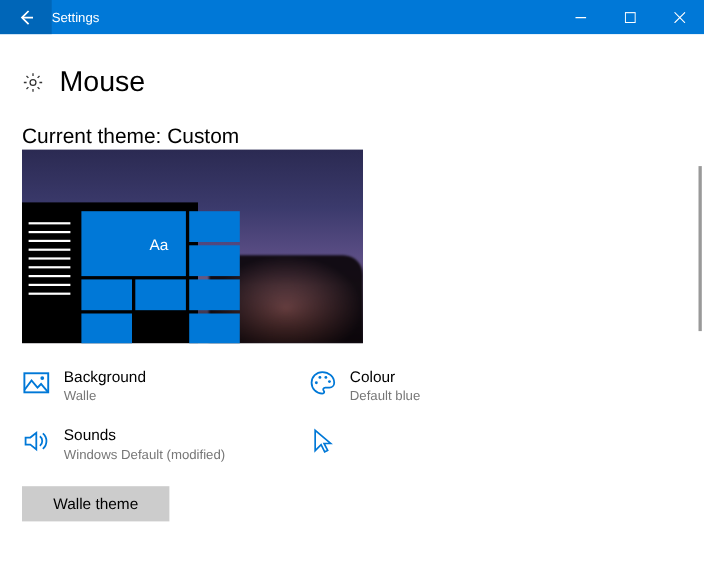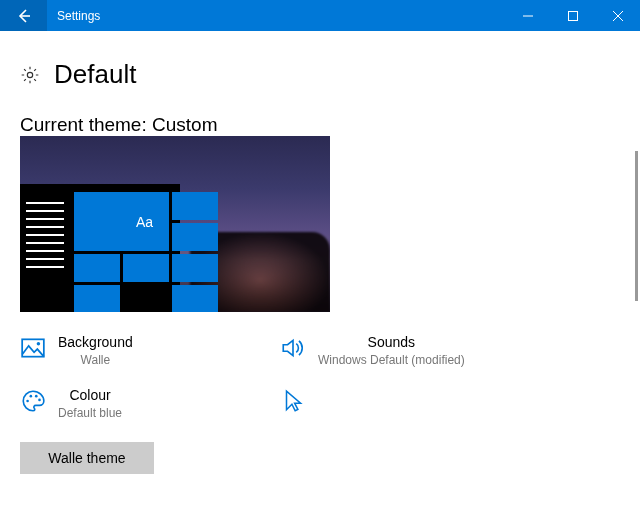--- a/index.html
+++ b/index.html
@@ -1,21 +1,21 @@
 <!DOCTYPE html>
 <html><head>
 <meta charset="utf-8">
 <style>
 * { margin: 0; padding: 0; box-sizing: border-box; font-family: "Segoe UI", Arial, sans-serif; }
 body { width: 640px; height: 511px; background: #fff; overflow: hidden; position: relative; }
 
 .titlebar { height: 31px; background: #0078d7; display: flex; align-items: stretch; color: #fff; }
 .back-btn { width: 47px; background: #0066b8; display: flex; align-items: center; justify-content: center; }
 .back-btn svg { width: 16px; height: 16px; }
-.title-txt { flex: 1; display: flex; align-items: center; padding-left: 10px; font-size: 12px; }
+.title-txt { flex: 1; display: flex; align-items: center; font-size: 12px; }
 .caption-btns { display: flex; }
 .cap-btn { width: 45px; display: flex; align-items: center; justify-content: center; }
 .cap-btn svg { width: 10px; height: 10px; }
 
 .page { padding: 28px 20px 20px 20px; height: calc(100% - 31px); position: relative; }
 .head-row { display: flex; align-items: center; gap: 14px; margin-bottom: 24px; }
 .gear { width: 20px; height: 20px; }
 .h1 { font-size: 26px; font-weight: 400; letter-spacing: 0; }
 
 .subhead { font-size: 19px; font-weight: 400; }
@@ -25,21 +25,21 @@
   background: radial-gradient(ellipse at 50% 60%, rgba(120,60,40,0.55), rgba(10,5,8,0.9) 70%); border-radius: 12px 18px 0 0; filter: blur(1px);}
 .start-mock { position: absolute; left: 0; top: 48px; width: 160px; height: 128px; background: #000; }
 .start-mock .list { position: absolute; left: 6px; top: 18px; width: 38px; display: flex; flex-direction: column; gap: 6px; }
 .start-mock .list div { height: 2px; background: #fff; }
 .tiles { position: absolute; left: 54px; top: 8px; width: 102px; display: grid; grid-template-columns: 1fr 1fr 1fr; grid-auto-rows: 28px; gap: 3px; }
 .tile { background: #0078d7; padding-left: 46px; }
 .tile.big { grid-column: 1 / span 2; grid-row: 1 / span 2; display: flex; align-items: center; justify-content: center; color: #fff; font-size: 14px; }
 .tile.empty { background: transparent; border: 0; }
 
 .settings-grid { display: grid; grid-template-columns: 250px 250px; column-gap: 10px; row-gap: 20px; margin-top: 22px; }
-.setting { display: flex; gap: 12px; align-items: flex-start; text-align: center; }
+.setting { display: flex; gap: 12px; align-items: flex-start; }
 .setting .ico { width: 26px; height: 26px; flex-shrink: 0; color: #0078d7; margin-top: 1px; }
 .setting .labels .name { font-size: 14px; color: #000; line-height: 1.2; }
 .setting .labels .val { font-size: 12px; color: #777; margin-top: 2px; }
 
 .save-btn { margin-top: 22px; width: 134px; height: 32px; background: #ccc; border: none; font-size: 14px; color: #000; cursor: pointer; }
 
 .vscroll { position: absolute; right: 2px; top: 120px; width: 3px; height: 150px; background: #999; }
 </style>
 </head>
 <body>
@@ -71,21 +71,21 @@
   </div>
 </div>
 
 <div class="page">
 
   <div class="head-row">
     <svg class="gear" viewBox="0 0 24 24">
       <circle cx="12" cy="12" r="3.2" stroke="#333" stroke-width="1.4" fill="none"></circle>
       <path d="M12 2v3M12 19v3M2 12h3M19 12h3M4.9 4.9l2.1 2.1M17 17l2.1 2.1M19.1 4.9 17 7M7 17l-2.1 2.1" stroke="#333" stroke-width="1.4"></path>
     </svg>
-    <div class="h1">Default</div>
+    <div class="h1">Mouse</div>
   </div>
 
   <div class="subhead">Current theme: Custom</div>
 
   <div class="preview">
     <div class="sil"></div>
     <div class="start-mock">
       <div class="list">
         <div></div>
           <div></div>
@@ -120,40 +120,40 @@
         <circle cx="17" cy="8" r="1.6" fill="#0078d7"></circle>
       </svg>
       <div class="labels">
         <div class="name">Background</div>
         <div class="val">Walle</div>
       </div>
     </div>
 
     <div class="setting">
       <svg class="ico" viewBox="0 0 24 24">
-        <path d="M3 9v6h4l5 4V5L7 9H3z" stroke="#0078d7" stroke-width="1.5" fill="none"></path>
-        <path d="M15 8a5 5 0 0 1 0 8M17.5 5.5a8.5 8.5 0 0 1 0 13" stroke="#0078d7" stroke-width="1.5" fill="none"></path>
-      </svg>
-      <div class="labels">
-        <div class="name">Sounds</div>
-        <div class="val">Windows Default (modified)</div>
-      </div>
-    </div>
-
-    <div class="setting">
-      <svg class="ico" viewBox="0 0 24 24">
         <path d="M12 3a9 9 0 1 0 0 18c1.8 0 2-1.4 1.2-2.3-1-1.1-.2-2.7 1.3-2.7H18a4 4 0 0 0 4-4c0-5-4.5-9-10-9z" stroke="#0078d7" stroke-width="1.5" fill="none"></path>
         <circle cx="7" cy="12" r="1.2" fill="#0078d7"></circle>
           <circle cx="10" cy="7.5" r="1.2" fill="#0078d7"></circle>
           <circle cx="15" cy="7.5" r="1.2" fill="#0078d7"></circle>
           <circle cx="18" cy="11" r="1.2" fill="#0078d7"></circle>
       </svg>
       <div class="labels">
         <div class="name">Colour</div>
         <div class="val">Default blue</div>
+      </div>
+    </div>
+
+    <div class="setting">
+      <svg class="ico" viewBox="0 0 24 24">
+        <path d="M3 9v6h4l5 4V5L7 9H3z" stroke="#0078d7" stroke-width="1.5" fill="none"></path>
+        <path d="M15 8a5 5 0 0 1 0 8M17.5 5.5a8.5 8.5 0 0 1 0 13" stroke="#0078d7" stroke-width="1.5" fill="none"></path>
+      </svg>
+      <div class="labels">
+        <div class="name">Sounds</div>
+        <div class="val">Windows Default (modified)</div>
       </div>
     </div>
 
     <div class="setting">
       <svg class="ico" viewBox="0 0 24 24">
         <path d="M6 3 L6 20 L11 15 L14 21 L16.5 19.8 L13.5 14 L19 14 Z" stroke="#0078d7" stroke-width="1.4" fill="none"></path>
       </svg>
     </div>
 
   </div>

